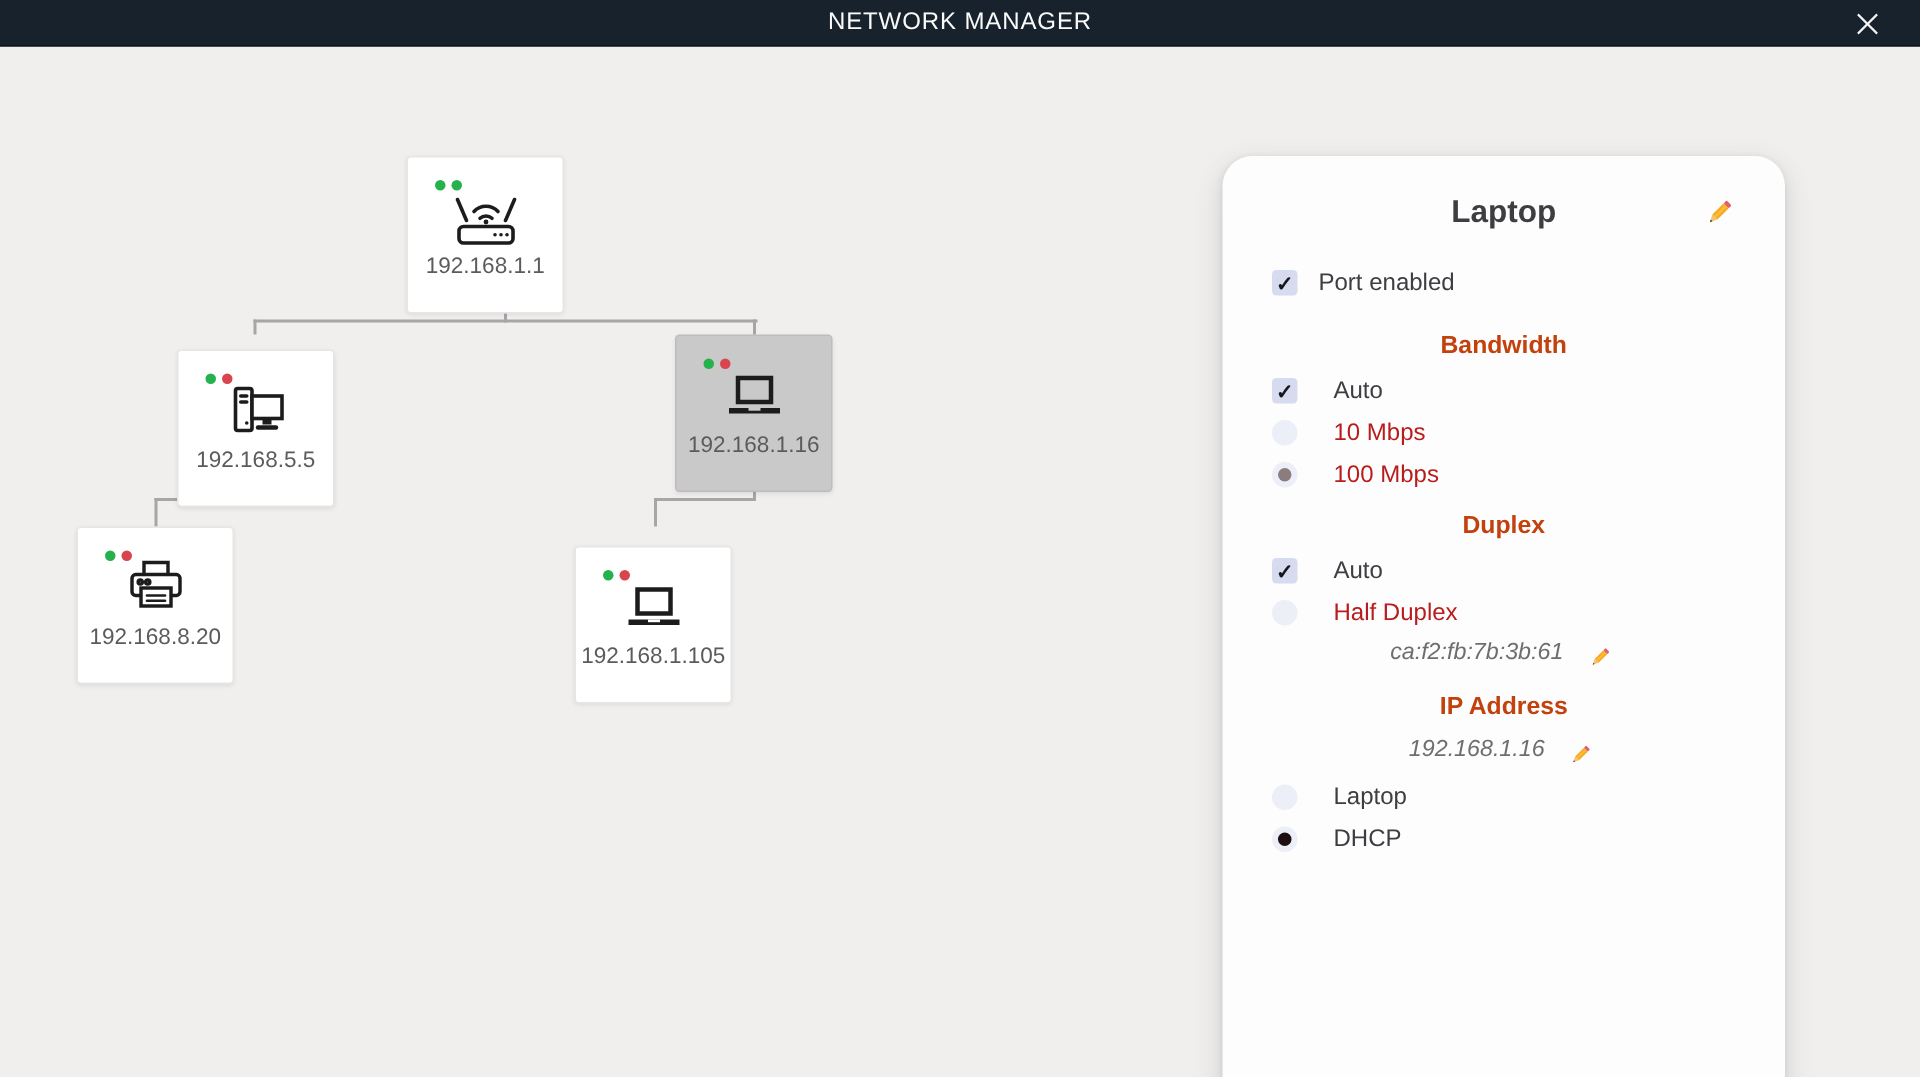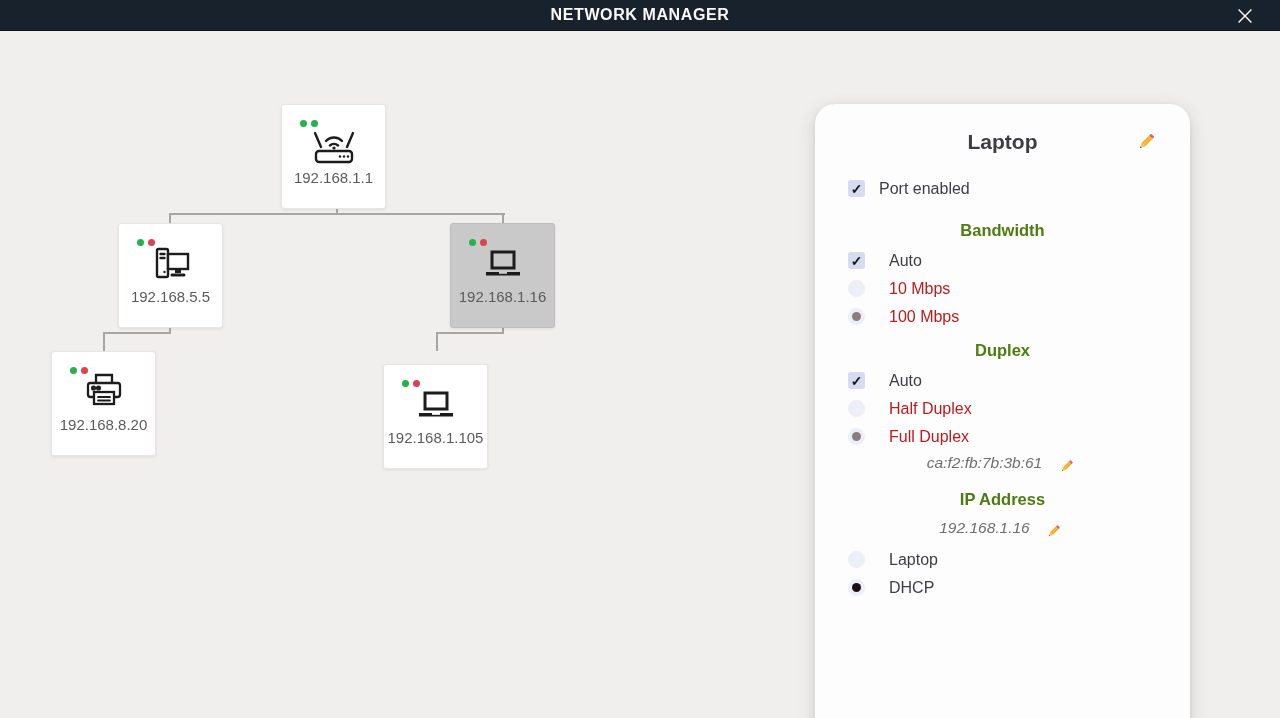--- a/index.html
+++ b/index.html
@@ -11,21 +11,21 @@
   }
 
   
   .header {
     position: absolute; top: 0; left: 0; right: 0; height: 31px;
     background: #18222d;
     display: flex; align-items: center; justify-content: center;
     border-bottom: 1px solid #0c141c;
   }
   .header-title {
-    color: #fafafa; font-size: 16px; font-weight: bold; letter-spacing: 0.6px;
+    color: #fafafa; font-size: 16px; font-weight: normal; letter-spacing: 0.6px;
   }
   .close-btn {
     position: absolute; right: 22px; top: 3px;
     width: 26px; height: 26px;
     display: flex; align-items: center; justify-content: center;
     cursor: pointer; background: transparent; border: none;
   }
 
   
   .tree { position: absolute; top: 0; left: 0; width: 820px; height: 718px; }
@@ -44,22 +44,22 @@
   .node-dots .dot { width: 7px; height: 7px; border-radius: 50%; }
   .node-icon {
     position: absolute; top: 17px; left: 0; right: 0; height: 48px;
     display: flex; align-items: center; justify-content: center;
   }
   .node-label {
     position: absolute; bottom: 22px; left: 0; right: 0;
     text-align: center; font-size: 15px; color: #5b5b5b;
   }
 
-  .n-router  { left: 281px; top: 104px; }
-  .n-desktop { left: 118px; top: 223px; }
+  .n-router  { left: 271px; top: 104px; }
+  .n-desktop { left: 118px; top: 233px; }
   .n-laptop1 { left: 450px; top: 223px; }
   .n-printer { left: 51px;  top: 351px; }
   .n-laptop2 { left: 383px; top: 364px; }
 
   
   .panel {
     position: absolute; left: 815px; top: 104px; width: 375px; height: 661px;
     background: #fdfdfe;
     border-radius: 20px;
     box-shadow: 0 6px 18px rgba(60,60,70,0.18), 0 1px 4px rgba(0,0,0,0.08);
@@ -98,21 +98,21 @@
     display: inline-flex; align-items: center; justify-content: center;
     flex: none; cursor: pointer;
   }
   .radio .rdot { width: 9px; height: 9px; border-radius: 50%; }
 
   .opt-label { margin-left: 24px; font-size: 16px; color: #3e3e42; }
   .opt-row.port-row .opt-label { margin-left: 14px; }
   .opt-label.muted { color: #b91c1c; }
 
   .section-heading {
-    text-align: center; font-size: 16.5px; font-weight: bold; color: #4d7c0f;
+    text-align: center; font-size: 16.5px; font-weight: bold; color: #c2410c;
     margin: 14px 0 10px 0;
   }
   .value-row {
     display: flex; align-items: flex-start; justify-content: center; gap: 12px;
     margin-bottom: 8px; height: 22px;
   }
   .value-text { font-size: 15.5px; font-style: italic; color: #6e6e6e; }
 
   svg.devicon { display: block; }
 </style>
@@ -272,26 +272,20 @@
   </div>
 
   <div class="section-heading">Duplex</div>
   <div class="opt-row">
     <span class="checkbox">✓</span>
     <span class="opt-label">Auto</span>
   </div>
   <div class="opt-row">
     <span class="radio"></span>
     <span class="opt-label muted">Half Duplex</span>
-  </div>
-  <div class="opt-row">
-    <span class="radio">
-        <span class="rdot" style="background-color: rgb(139, 125, 125);"></span>
-      </span>
-    <span class="opt-label muted">Full Duplex</span>
   </div>
 
   <div class="value-row">
     <span class="value-text">ca:f2:fb:7b:3b:61</span>
     <button class="edit-btn">
       <svg width="17" height="17" viewBox="0 0 24 24">
         <g transform="rotate(45 12 12)">
           <rect x="9.4" y="1.6" width="5.2" height="3.2" rx="1" fill="#e2606b"></rect>
           <rect x="9.4" y="4.8" width="5.2" height="11.4" fill="#f7a828"></rect>
           <rect x="11.1" y="4.8" width="1.8" height="11.4" fill="#fbc02d"></rect>

